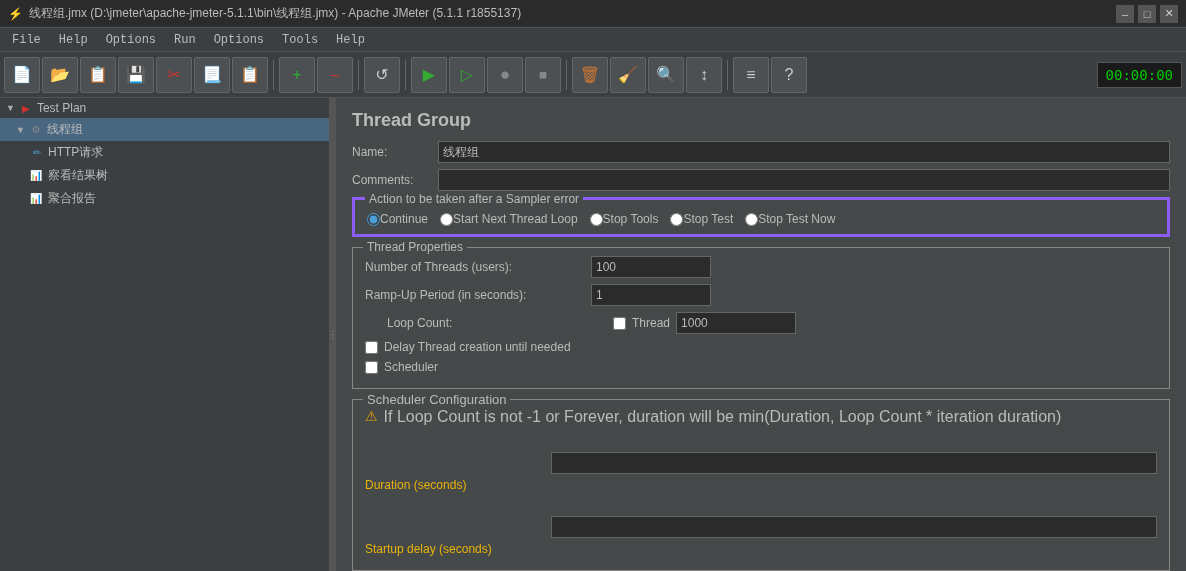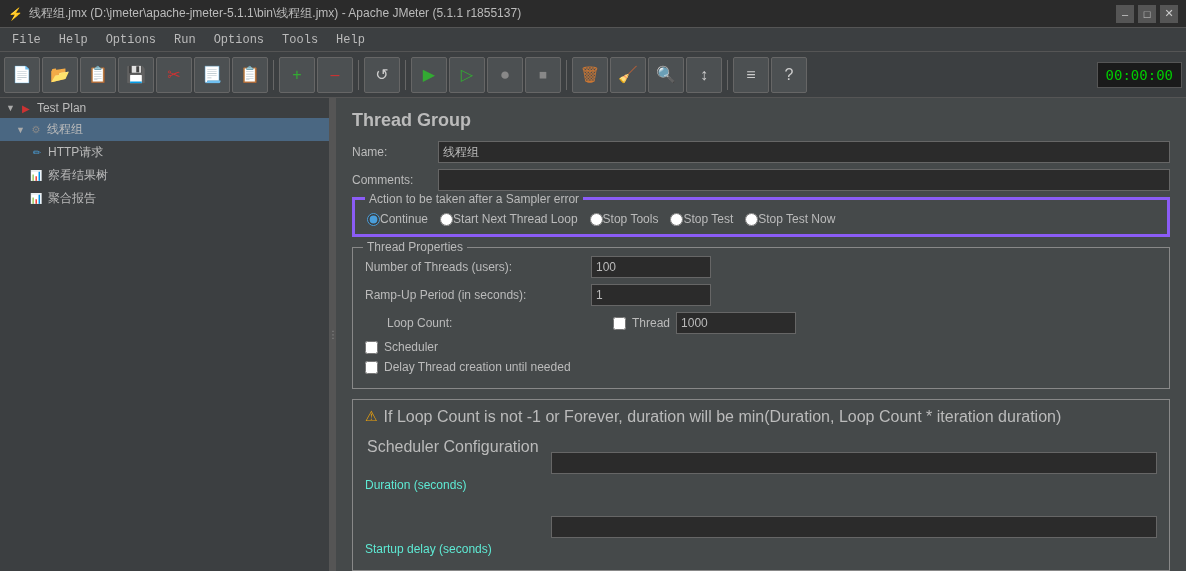--- a/index.html
+++ b/index.html
@@ -270,23 +270,22 @@
       padding: 8px 12px;
       margin-bottom: 10px;
       position: relative;
     }
     .scheduler-group-title {
       position: absolute;
       top: -8px;
       left: 10px;
       background: #45494a;
       padding: 0 4px;
-      font-size: 16px;
-      color: #bbbbbb;
-      margin-top: 46px;
+      font-size: 13px;
+      color: #bbbbbb;
     }
     .warning-row {
       display: flex;
       align-items: flex-start;
       gap: 6px;
       margin-bottom: 8px;
     }
     .warning-icon {
       color: #f0a30a;
       font-size: 14px;
@@ -296,21 +295,21 @@
       color: #bbbbbb;
       font-size: 16px;
     }
     .scheduler-row {
       display: flex;
       align-items: center;
       gap: 6px;
       margin-bottom: 6px;
     }
     .scheduler-label {
-      color: #5eead4;
+      color: #eab308;
       font-size: 12px;
       min-width: 180px;
       margin-top: 44px;
     }
     .scheduler-input {
       flex: 1;
       height: 22px;
       background: #2b2b2b;
       border: 1px solid #666;
       color: #bbbbbb;
@@ -473,26 +472,26 @@
 
       <div class="loop-row">
         <span class="prop-label">Loop Count:</span>
         <input type="checkbox" style="">
         <span class="radio-label">Thread</span>
         <input class="prop-input" type="text" value="1000" style="">
       </div>
 
       <div class="checkbox-row">
         <input type="checkbox" style="">
-        <span class="radio-label">Scheduler</span>
+        <span class="radio-label">Delay Thread creation until needed</span>
       </div>
 
       <div class="checkbox-row">
         <input type="checkbox" style="">
-        <span class="radio-label">Delay Thread creation until needed</span>
+        <span class="radio-label">Scheduler</span>
       </div>
     </div>
 
     <div class="scheduler-group">
       <span class="scheduler-group-title">Scheduler Configuration</span>
 
       <div class="warning-row">
         <span class="warning-icon">⚠</span>
         <span class="warning-text">If Loop Count is not -1 or Forever, duration will be min(Duration, Loop Count * iteration duration)</span>
       </div>

